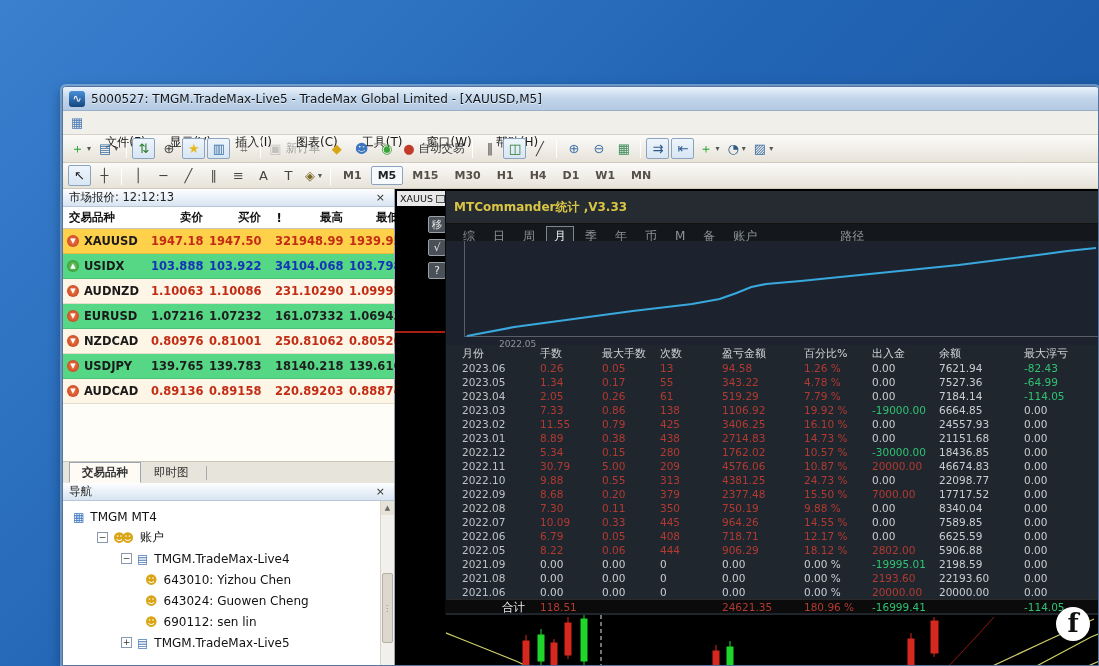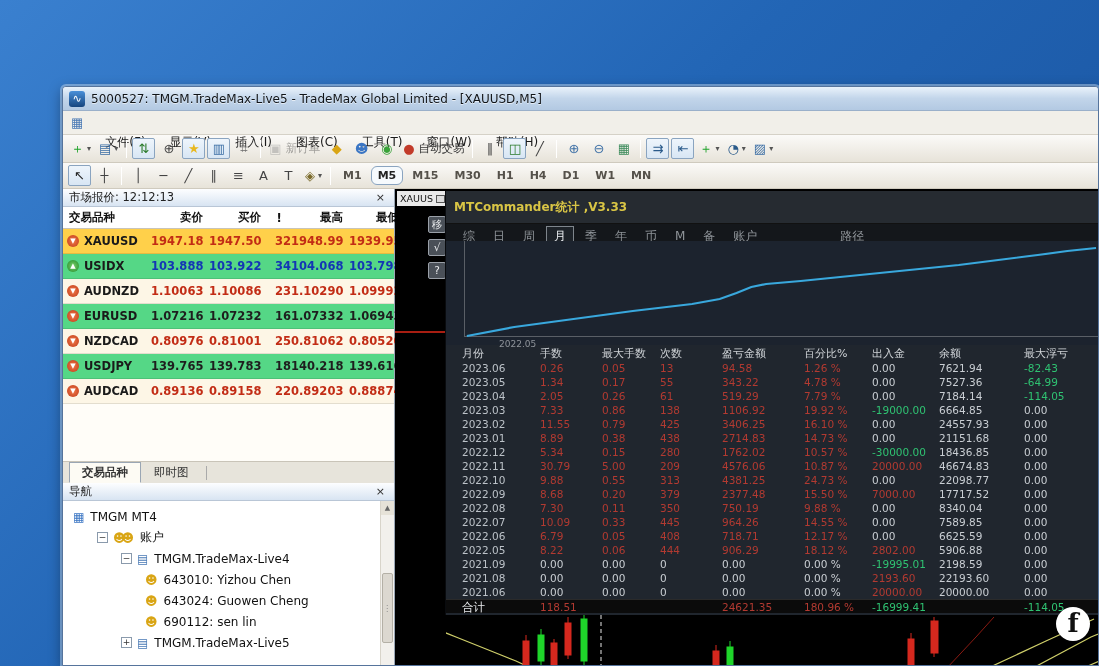--- a/index.html
+++ b/index.html
@@ -31,21 +31,21 @@
   .tb1 { height:28px; } .tb2 { height:26px; }
   .tb-btn { height:21px; min-width:23px; display:flex; align-items:center; justify-content:center;
     border:1px solid transparent; border-radius:2px; padding:0 2px; margin:0 1px; font-size:13px; }
   .tb-btn.pressed { border-color:#8aa4c0; background:linear-gradient(#eef5fc,#d8e6f4); }
   .tb-btn.disabled { opacity:.42; filter:grayscale(1); }
   .tb-glyph { line-height:1; }
   .tb-label { font-size:11.5px; color:#333; margin-left:4px; }
   .tb-dd { font-size:8px; color:#555; margin-left:3px; }
   .tb-sep { width:1px; height:18px; background:#b9b4a8; border-right:1px solid #fff; margin:0 4px; }
   .tf-btn { font-size:11px; font-weight:bold; color:#55514a; padding:2px 6px; margin:0 1px; border:1px solid transparent; border-radius:2px; }
-  .tf-btn.active { border-color:#8aa4c0; background:#f6fafd; color:#222;border-radius:6px; }
+  .tf-btn.active { border-color:#8aa4c0; background:#f6fafd; color:#222; }
 
   
   .content { position:absolute; top:102px; left:0; right:0; bottom:0; display:flex; }
   .left-panel { width:332px; display:flex; flex-direction:column; background:#fdfbf4; border-right:1px solid #9aa6b4; }
   .panel-head { height:18px; background:linear-gradient(#fdfeff,#d8e4f2); border-bottom:1px solid #b9c6d6;
     font-size:11.5px; color:#222; display:flex; align-items:center; padding:0 6px; flex:0 0 18px; }
   .panel-head .x { margin-left:auto; font-size:11px; color:#333; padding:0 3px; }
 
   .mw-grid { display:grid; grid-template-columns:88px 58px 58px 24px 58px 56px; align-items:center; }
   .mw-headrow { height:22px; background:#fff; border-bottom:1px solid #c9c4b8; flex:0 0 22px; }
@@ -101,21 +101,21 @@
   .axis-l { position:absolute; left:9px; top:0; bottom:8px; width:1px; background:#5a5f66; }
   .axis-b { position:absolute; left:9px; right:0; bottom:8px; height:1px; background:#5a5f66; }
   .axis-label { position:absolute; left:44px; bottom:-4px; font-size:9px; color:#8f949a; }
 
   .stats { position:absolute; left:0; right:0; top:156px; }
   .st-grid { display:grid; grid-template-columns:78px 62px 58px 62px 82px 68px 67px 85px 1fr; padding-left:16px; }
   .st-head { height:14px; }
   .st-head .st-cell { color:#cfd3d7; font-size:11px; line-height:14px; }
   .st-row { height:14px; }
   .st-cell { font-size:10.5px; line-height:14px; white-space:nowrap; overflow:hidden; }
-  .c-m { color:#bcc2c8; } .c-r { color:#b23a31; } .c-g { color:#2fc272; } .c-w { color:#c9ced3; } .c-t { color:#e9ebee; font-size:11.5px; }
+  .c-m { color:#bcc2c8; } .c-r { color:#b23a31; } .c-g { color:#2fc272; } .c-w { color:#c9ced3; } .c-t { color:#e9ebee; font-size:11.5px;margin-left:40px; }
   .st-total { height:14px; background:#0b0b0b; border-top:1px solid #2a2a2a; }
   .price-frag { position:absolute; left:0; top:424px; right:0; height:54px; }
 
   .watermark { position:absolute; right:8px; top:416px; display:flex; align-items:center; gap:8px; z-index:5; }
   .fb { width:34px; height:34px; border-radius:50%; background:#fff; color:#111; font-family:"DejaVu Serif","Liberation Serif",serif;
     font-weight:bold; font-size:26px; text-align:center; line-height:32px; }
   .wm-text { color:#fff; font-size:25px; font-weight:bold; text-shadow:0 1px 2px rgba(0,0,0,.6); }
 </style>
 </head>
 <body>

